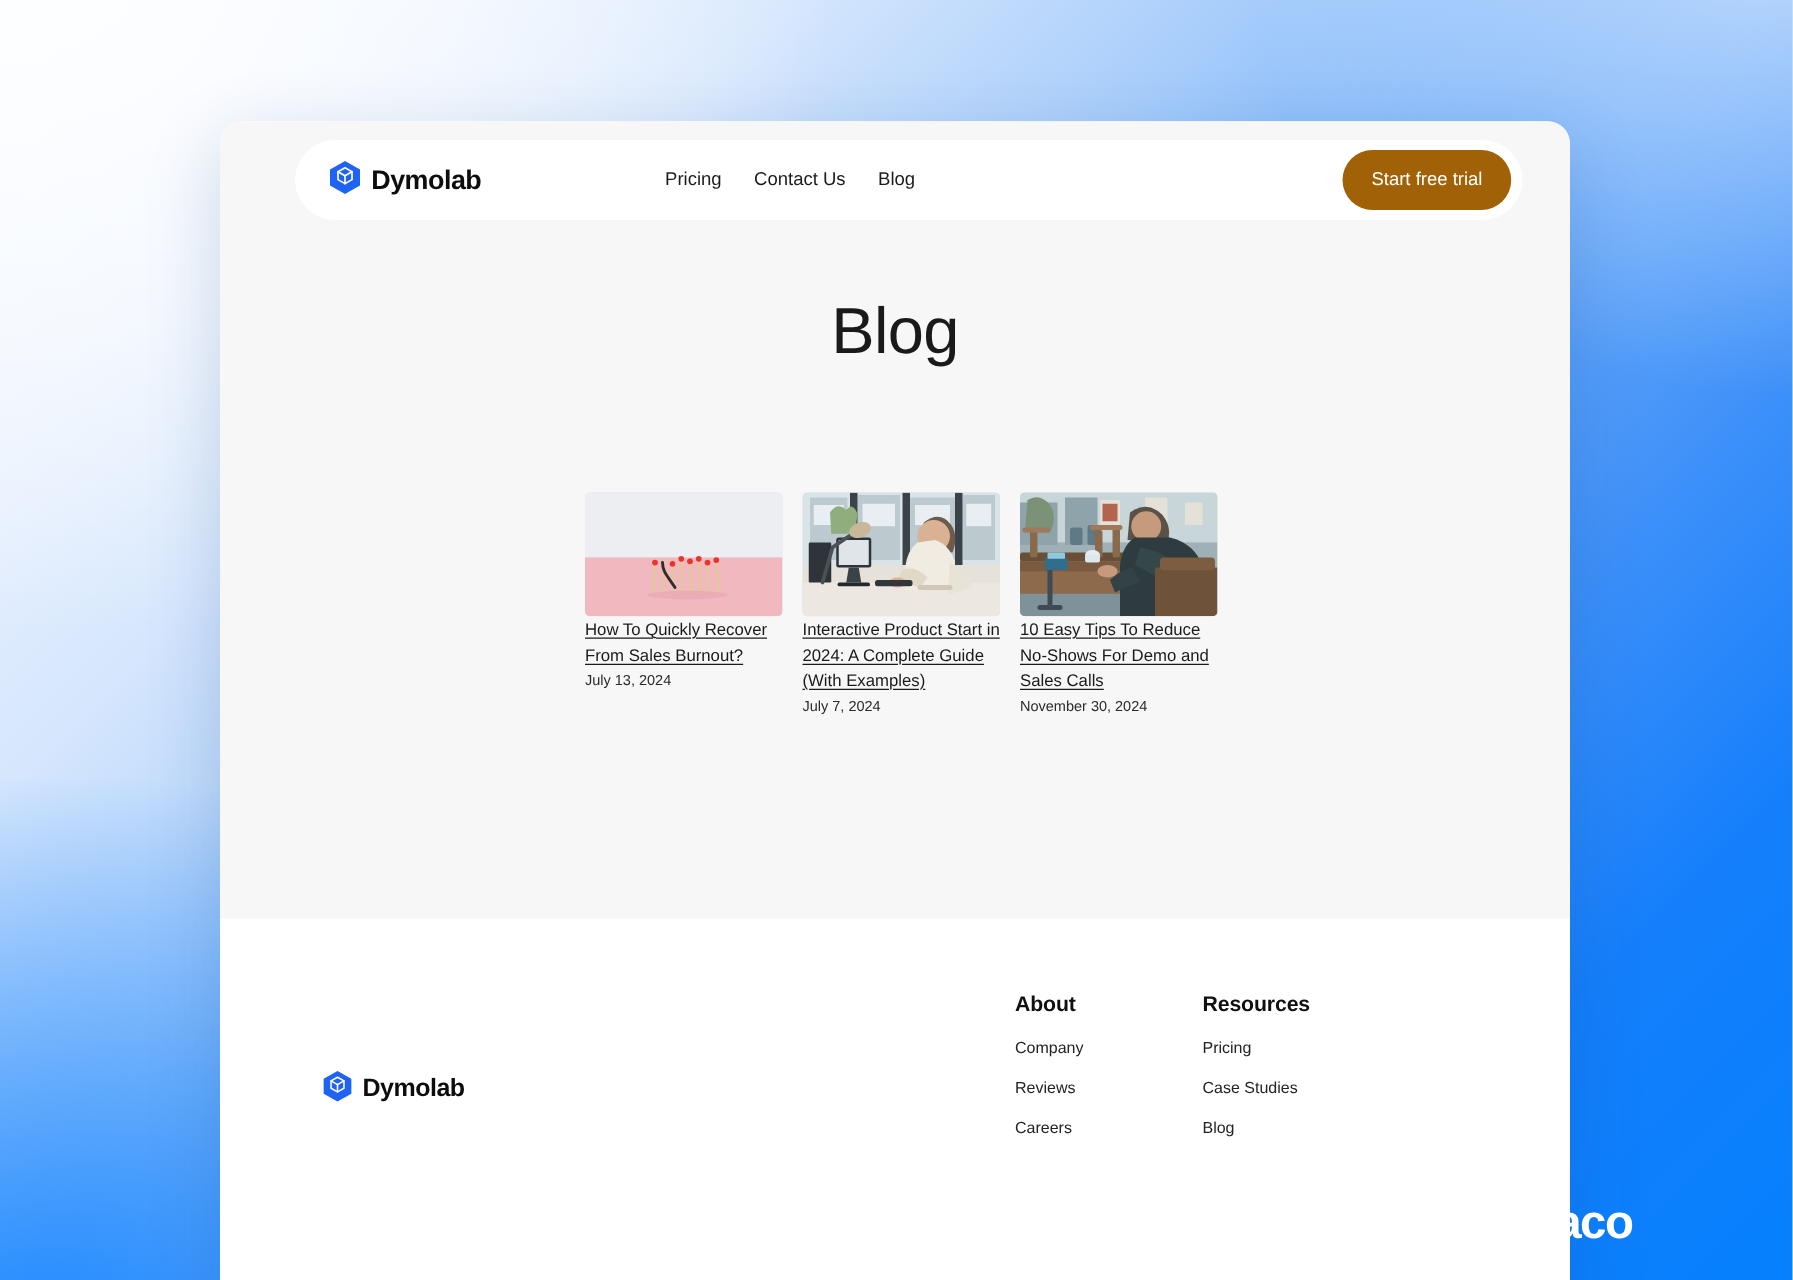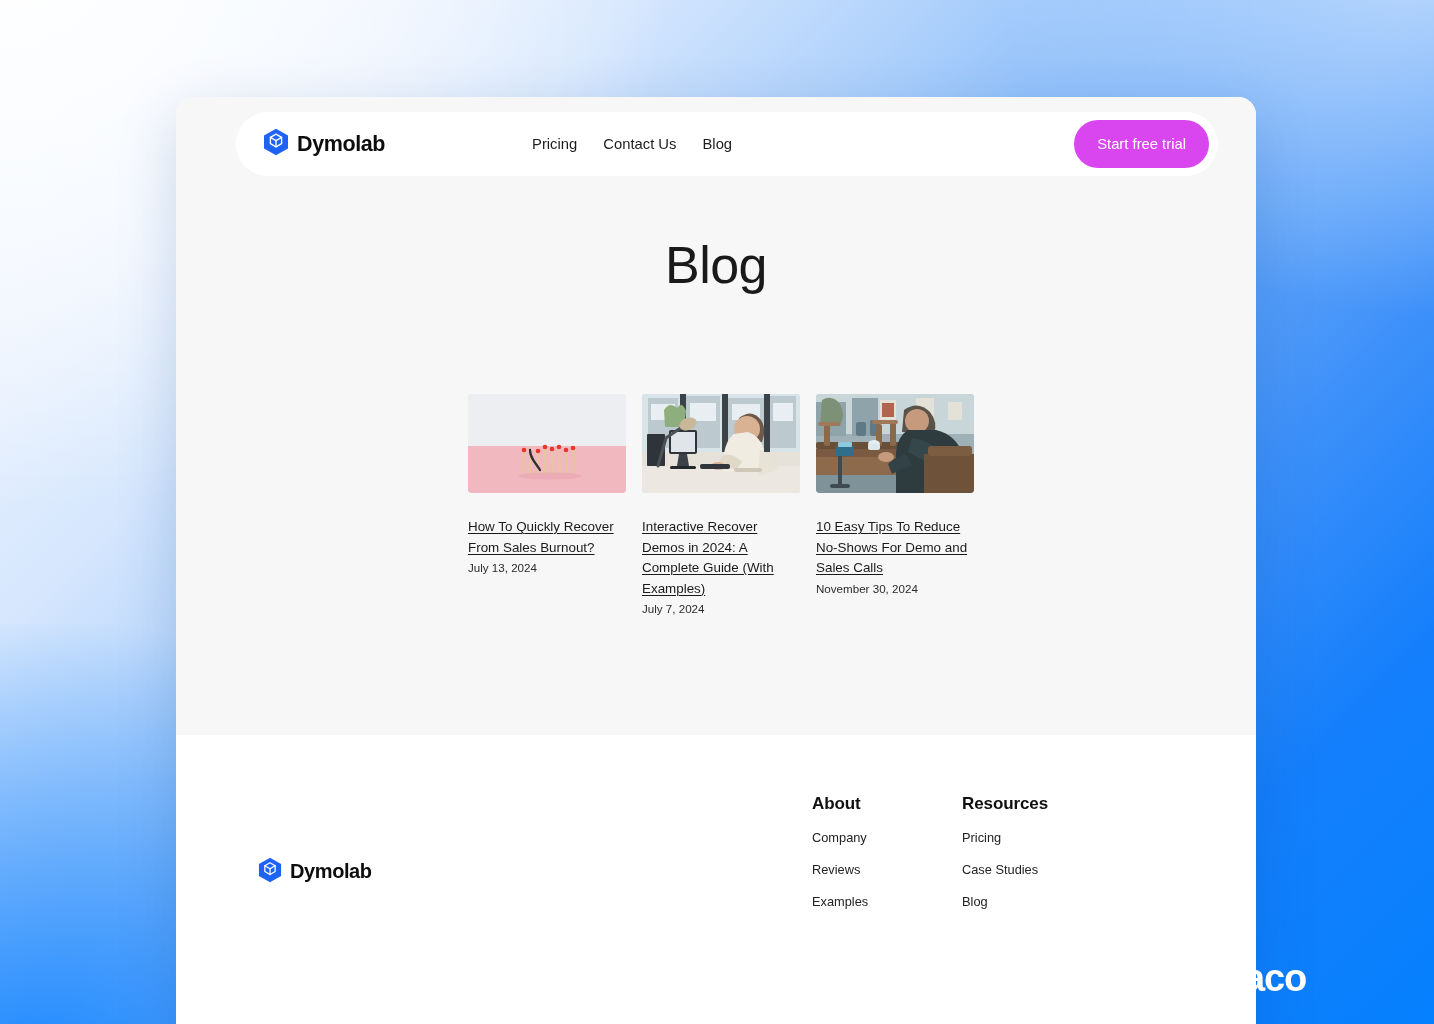--- a/index.html
+++ b/index.html
@@ -113,21 +113,21 @@
     font-size: 14.8px;
     color: #1c1c1c;
     text-decoration: none;
     font-weight: 500;
     white-space: nowrap;
   }
 
   .cta-btn {
     margin-left: auto;
     margin-right: 9px;
-    background: #d946ef;
+    background: #a16207;
     color: #ffffff;
     border: none;
     border-radius: 28px;
     height: 48px;
     padding: 0 23px;
     font-size: 14.8px;
     font-family: inherit;
     font-weight: 500;
     cursor: pointer;
     white-space: nowrap;
@@ -164,21 +164,21 @@
     height: 99px;
     border-radius: 4px;
     overflow: hidden;
     position: relative;
     display: block;
     background: #dfe3e6;
   }
 
   .blog-title {
     display: block;
-    margin-top: 24px;
+    margin-top: 1px;
     font-size: 13.4px;
     line-height: 20.5px;
     color: #1a1a1a;
     text-decoration: underline;
     text-underline-offset: 2px;
     text-decoration-thickness: 1px;
   }
   .blog-date {
     display: block;
     font-size: 11.6px;
@@ -357,21 +357,21 @@
               <path d="M97 24 q13 -10 22 2 q6 9 1 22 l-25 -2 z" fill="#6d5a4a"></path>
               <circle cx="105" cy="35" r="13" fill="#d9b193"></circle>
               <path d="M92 40 q-8 6 -10 20 l0 18 l40 0 l0 -22 q-4 -14 -16 -18 z" fill="#f0ece2"></path>
               <path d="M118 56 q14 6 18 20 l-20 6 z" fill="#e8e3d7"></path>
               <path d="M80 62 q10 -4 20 6 l-6 8 q-12 -4 -18 -6 z" fill="#e0d9c8"></path>
               <ellipse cx="76" cy="72" rx="7" ry="4" fill="#d9b193"></ellipse>
               <rect x="58" y="70" width="30" height="5" rx="2" fill="#30363b"></rect>
               <rect x="92" y="74" width="28" height="4" rx="2" fill="#cfc8b9"></rect>
             </svg>
           </span>
-          <span class="blog-title">Interactive Recover Demos in 2024: A Complete Guide (With Examples)</span>
+          <span class="blog-title">Interactive Product Start in 2024: A Complete Guide (With Examples)</span>
           <span class="blog-date">July 7, 2024</span>
         </a>
 
         <a class="blog-card" href="#">
           <span class="thumb">
             <svg width="158" height="99" viewBox="0 0 158 99" preserveAspectRatio="none" aria-hidden="true">
               <rect x="0" y="0" width="158" height="99" fill="#b9c6cb"></rect>
               <rect x="0" y="0" width="158" height="40" fill="#c8d5d9"></rect>
               <rect x="0" y="40" width="158" height="26" fill="#9fb0b6"></rect>
               <rect x="0" y="66" width="158" height="33" fill="#7f9299"></rect>
@@ -443,21 +443,21 @@
           </span>
           <span class="brand-name">Dymolab</span>
         </a>
 
         <div class="footer-cols">
 
           <div class="footer-col">
             <div class="footer-col-title">About</div>
             <a class="footer-link" href="#">Company</a>
             <a class="footer-link" href="#">Reviews</a>
-            <a class="footer-link" href="#">Examples</a>
+            <a class="footer-link" href="#">Careers</a>
           </div>
 
           <div class="footer-col">
             <div class="footer-col-title">Resources</div>
             <a class="footer-link" href="#">Pricing</a>
             <a class="footer-link" href="#">Case Studies</a>
             <a class="footer-link" href="#">Blog</a>
           </div>
 
 

